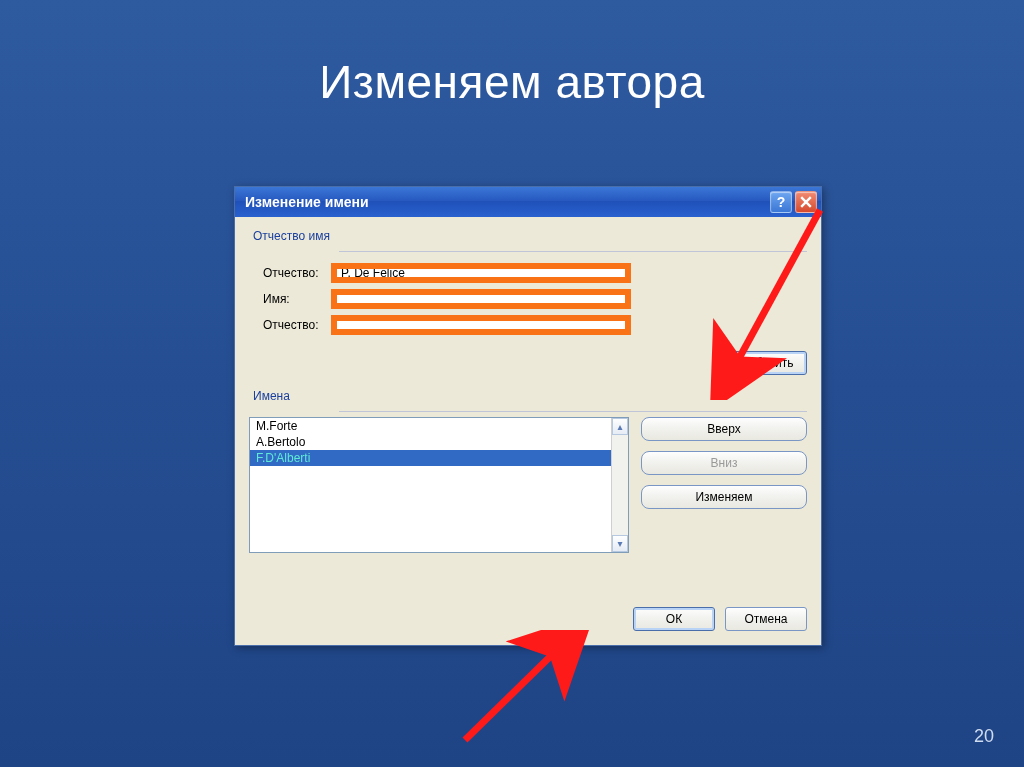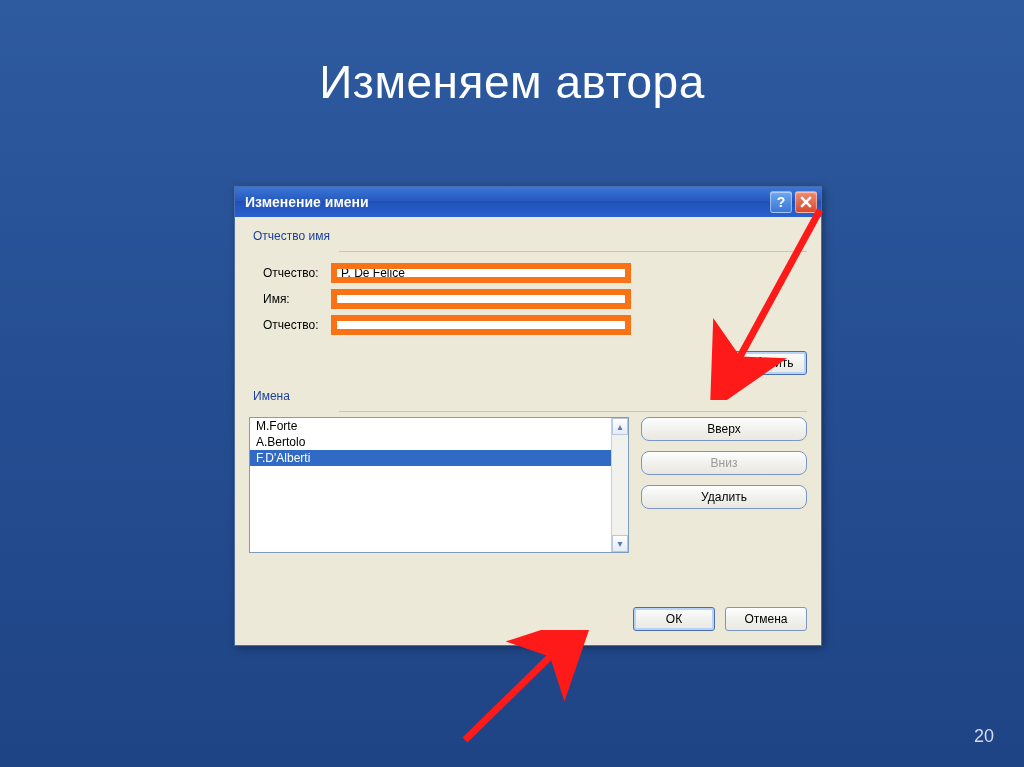--- a/index.html
+++ b/index.html
@@ -154,21 +154,21 @@
     overflow: auto;
     font-size: 12px;
   }
   .listitem {
     padding: 1px 6px;
     white-space: nowrap;
     cursor: default;
   }
   .listitem.selected {
     background: #316ac5;
-    color: #ffffff;
+    color: #5eead4;
   }
   .listscroll {
     width: 17px;
     background: #eee;
     border-left: 1px solid #cfcfcf;
     display: flex; flex-direction: column;
   }
   .sbtn {
     height: 17px;
     background: linear-gradient(180deg,#fdfefe,#e6ecf5);
@@ -253,21 +253,21 @@
               </div>
             <div class="listscroll">
               <div class="sbtn">▴</div>
               <div class="strack"></div>
               <div class="sbtn">▾</div>
             </div>
           </div>
           <div class="sidebtns">
             <button class="btn">Вверх</button>
             <button class="btn" disabled="">Вниз</button>
-            <button class="btn">Удалить</button>
+            <button class="btn">Изменяем</button>
           </div>
         </div>
       </fieldset>
 
       <div class="dlg-actions">
         <button class="btn default">ОК</button>
         <button class="btn">Отмена</button>
       </div>
 
     </div>

